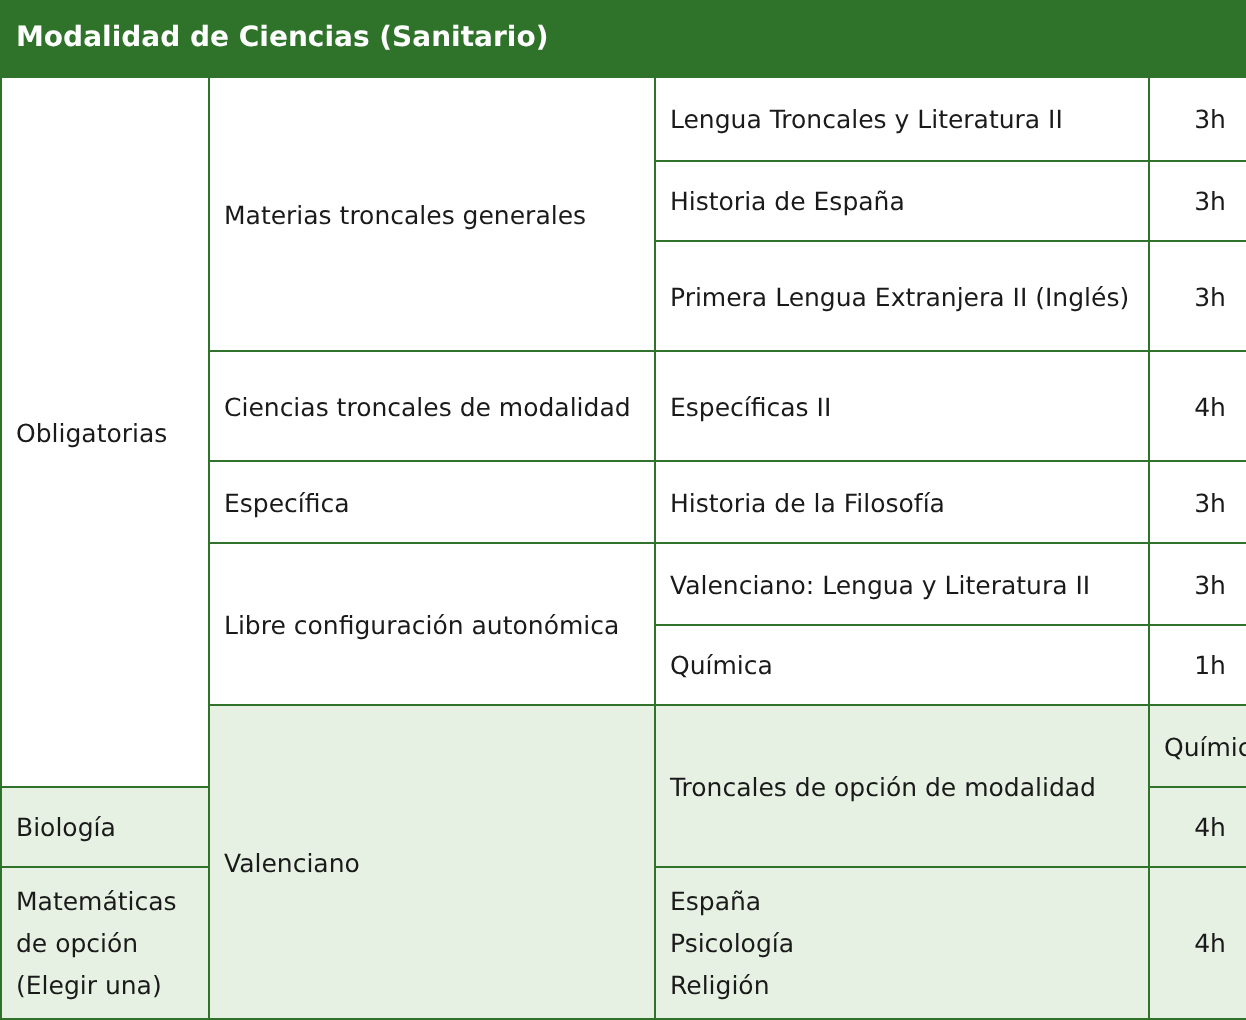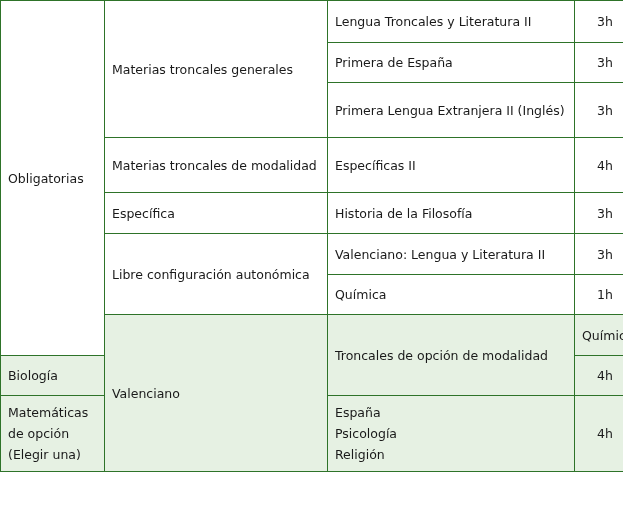--- a/index.html
+++ b/index.html
@@ -9,44 +9,45 @@
   table { border-collapse:collapse; width:623px; table-layout:fixed; font-size:12.5px; color:#1a1a1a; }
   td { border:1px solid #2e7329; padding:0 7px; vertical-align:middle; line-height:21px; }
   td.h { text-align:right; padding-right:10px; }
   tr.opt td { background:#e6f1e3; }
   col.c1 { width:104px; } col.c2 { width:223px; } col.c3 { width:247px; } col.c4 { width:49px; }
 </style>
 </head>
 <body>
 
 <div class="wrap">
+  <div class="title">Modalidad de Ciencias (Sanitario)</div>
   <table>
     <colgroup>
         <col class="c1">
         <col class="c2">
         <col class="c3">
         <col class="c4">
       </colgroup>
     <tbody>
         <tr style="height:42px">
       <td rowspan="8">Obligatorias</td>
       <td rowspan="3">Materias troncales generales</td>
       <td>Lengua Troncales y Literatura II</td>
       <td class="h">3h</td>
     </tr>
     <tr style="height:40px">
-      <td>Primera de España</td>
+      <td>Historia de España</td>
       <td class="h">3h</td>
     </tr>
     <tr style="height:55px">
       <td>Primera Lengua Extranjera II (Inglés)</td>
       <td class="h">3h</td>
     </tr>
     <tr style="height:55px">
-      <td>Materias troncales de modalidad</td>
+      <td>Ciencias troncales de modalidad</td>
       <td>Específicas II</td>
       <td class="h">4h</td>
     </tr>
     <tr style="height:41px">
       <td>Específica</td>
       <td>Historia de la Filosofía</td>
       <td class="h">3h</td>
     </tr>
     <tr style="height:41px">
       <td rowspan="2">Libre configuración autonómica</td>

